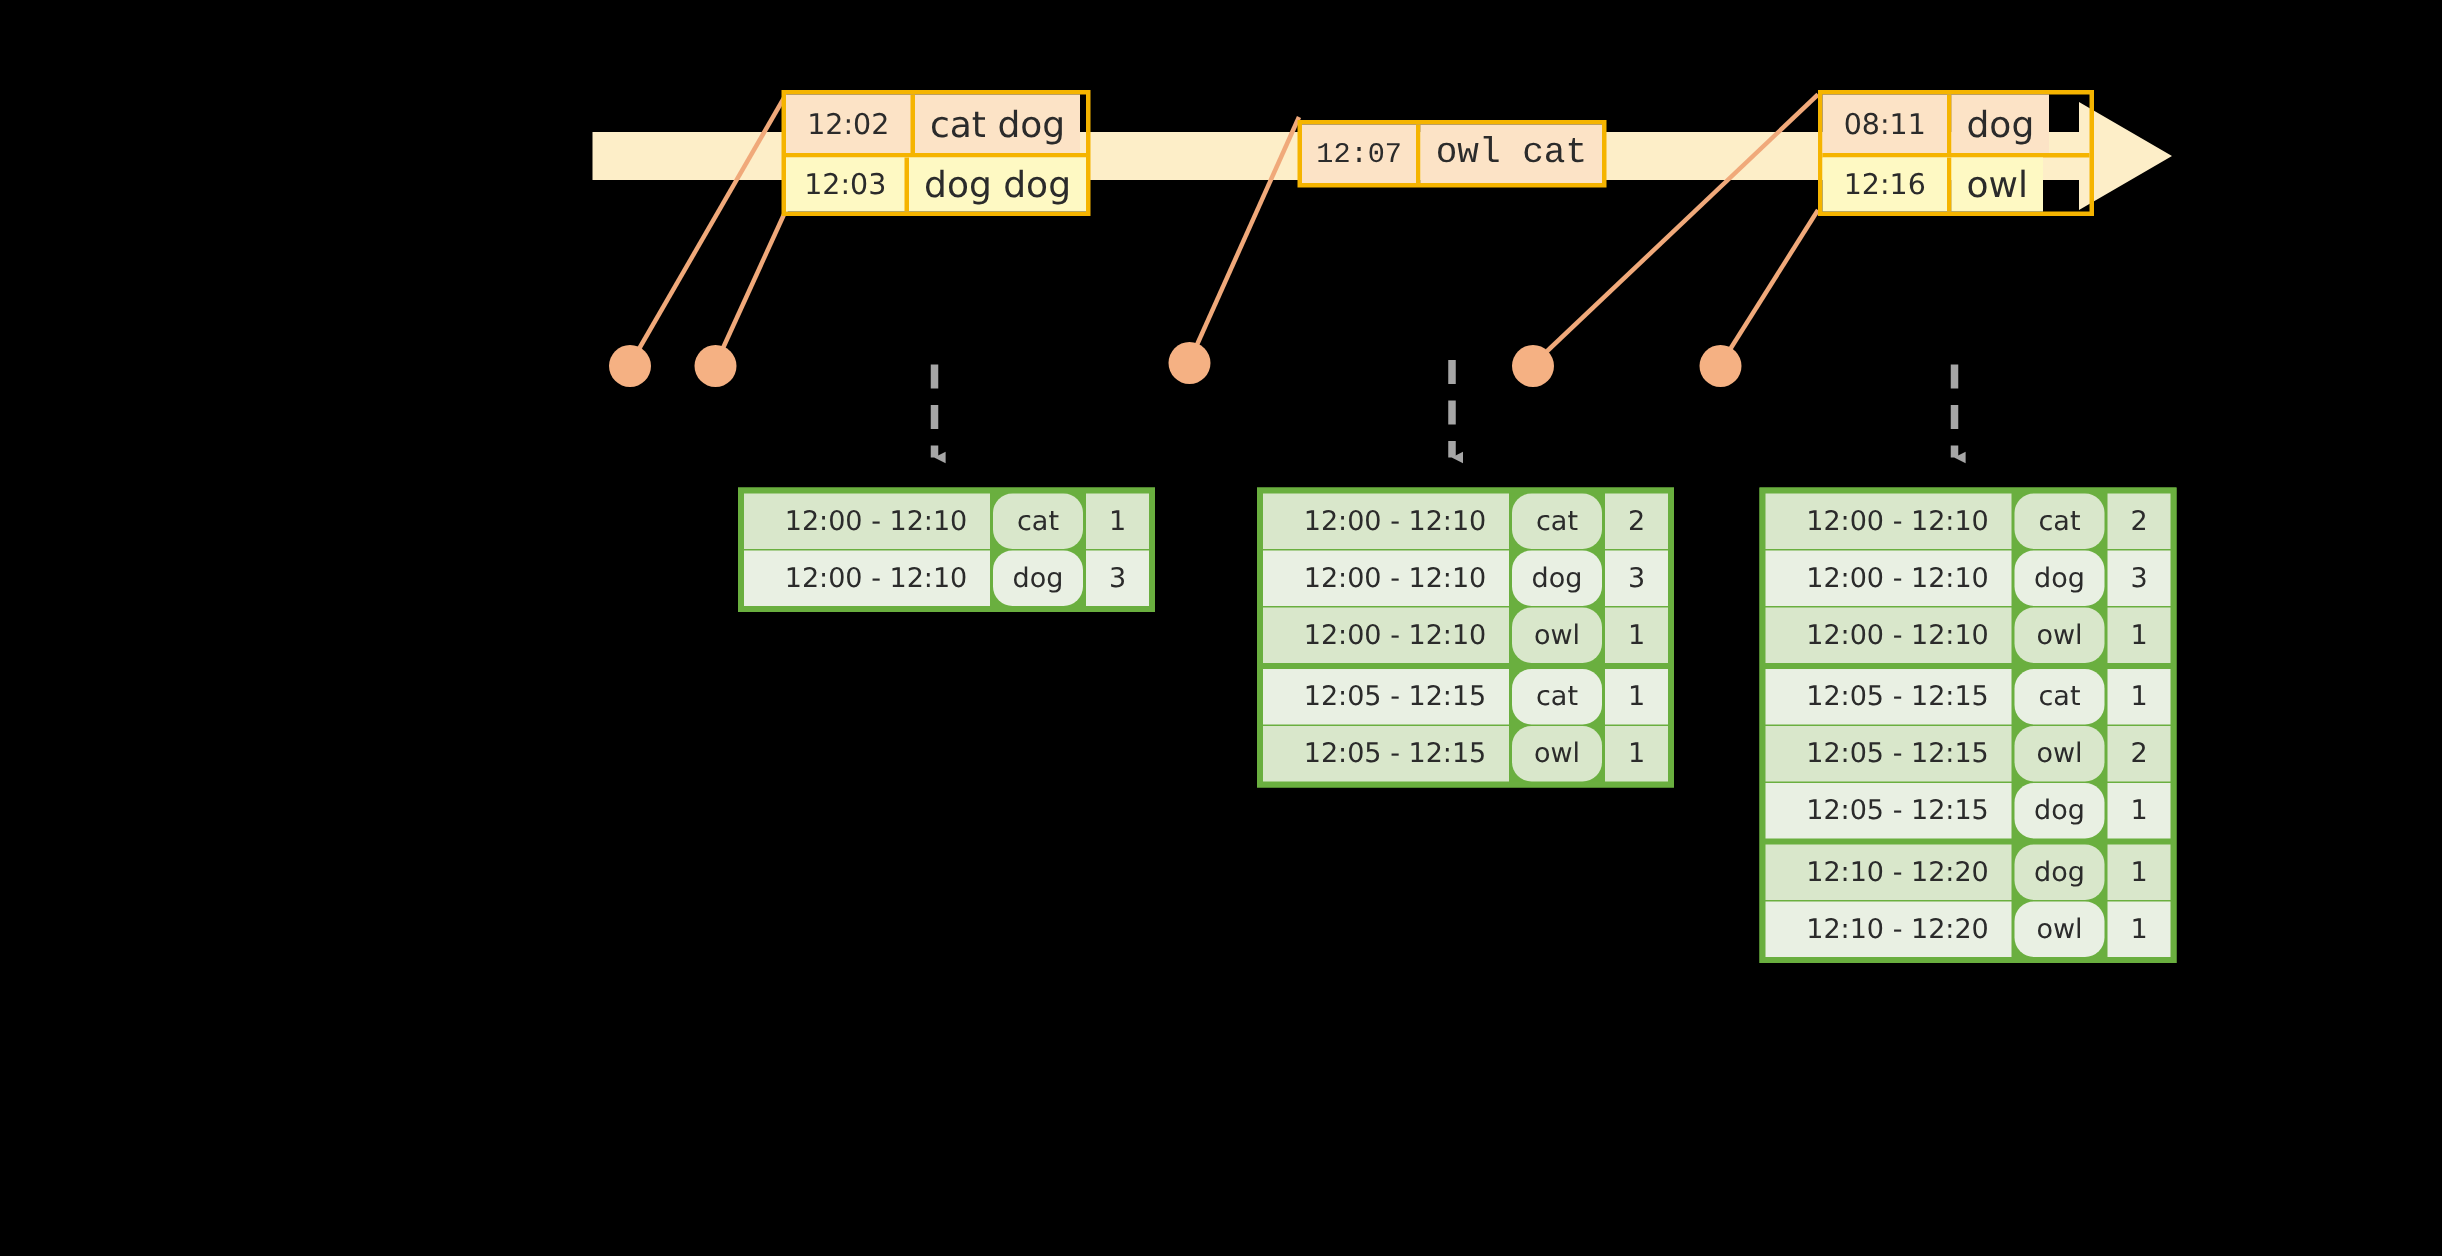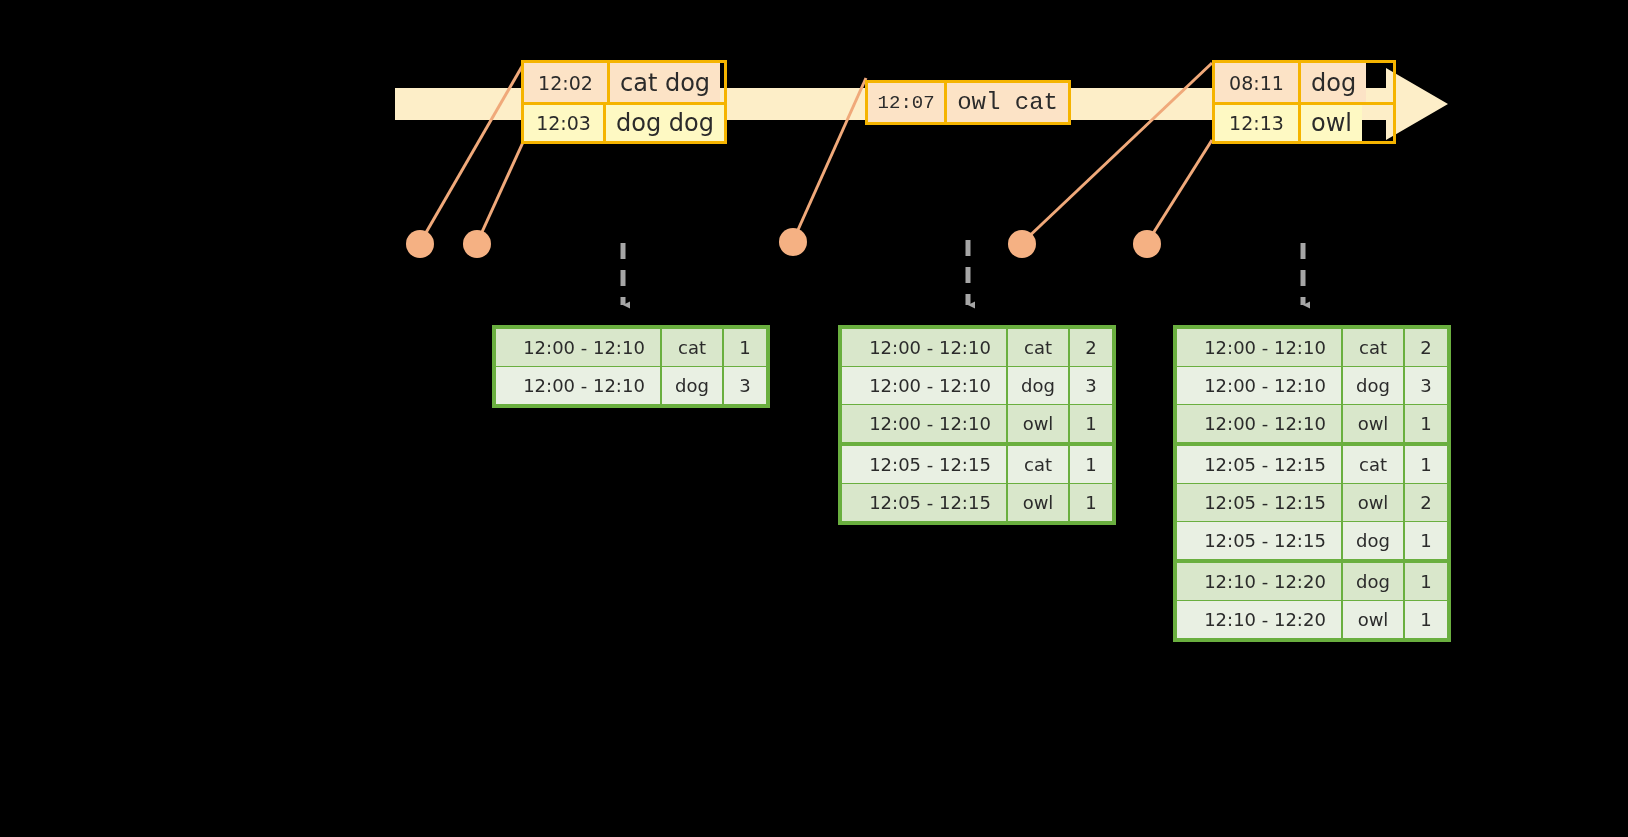--- a/index.html
+++ b/index.html
@@ -88,21 +88,21 @@
     align-items: center;
     justify-content: center;
     font-size: 18px;
     color: #2b2b2b;
     box-sizing: border-box;
     white-space: nowrap;
   }
   .res-row.shade-a .res-cell { background: #d9e7cb; }
   .res-row.shade-b .res-cell { background: #e9f0e3; }
   .res-cell.c-window { width: 164px; padding-left: 12px; }
-  .res-cell.c-word   { width: 60px;  margin-left: 2px; }
+  .res-cell.c-word   { width: 60px;  margin-left: 2px; border-radius: 13px; }
   .res-cell.c-count  { width: 42px;  margin-left: 2px; }
 </style>
 </head>
 <body>
 
 <div id="stage">
 
   <svg id="svg-layer" viewBox="0 0 1628 837">
     <defs>
       <marker id="dash-arrow" markerWidth="10" markerHeight="10" refX="4.2" refY="7.4" orient="auto" markerUnits="userSpaceOnUse">
@@ -154,21 +154,21 @@
       <div class="ev-words">owl cat</div>
     </div>
   </div>
 
   <div class="event-group" style="left:1212px; top:60px; width:184px;">
     <div class="event-row shade-a">
       <div class="ev-time">08:11</div>
       <div class="ev-words">dog</div>
     </div>
     <div class="event-row shade-b">
-      <div class="ev-time">12:13</div>
+      <div class="ev-time">12:16</div>
       <div class="ev-words">owl</div>
     </div>
   </div>
 
   <div class="result-table" style="left:492px; top:325px;">
     <div class="res-row shade-a">
       <div class="res-cell c-window">12:00 - 12:10</div>
       <div class="res-cell c-word">cat</div>
       <div class="res-cell c-count">1</div>
     </div>

